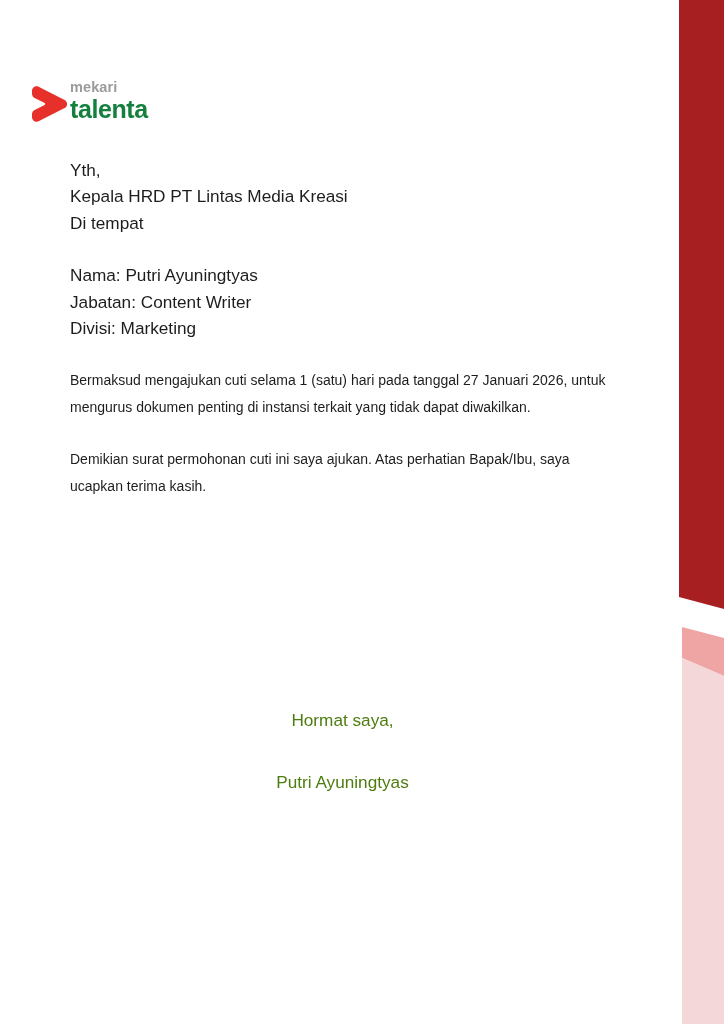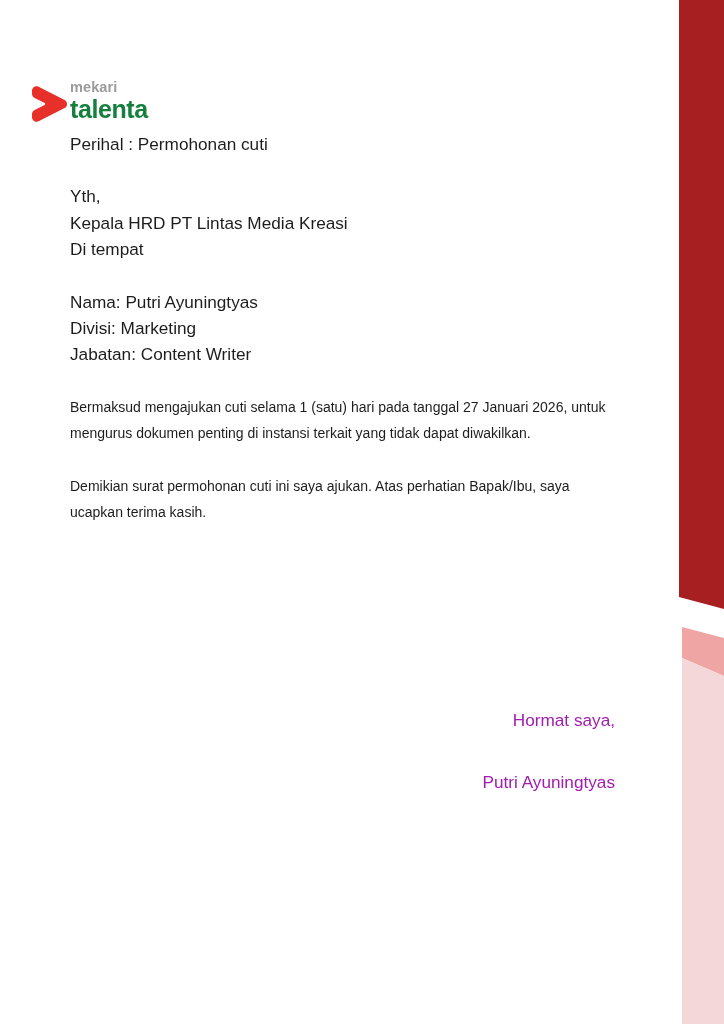--- a/index.html
+++ b/index.html
@@ -101,21 +101,22 @@
   .signature {
     position: absolute;
     left: 70px;
     top: 707px;
     width: 545px;
     text-align: right;
   }
   .sig-line {
     font-size: 17.2px;
     line-height: 26.4px;
-    color: #a21caf;
+    color: #4d7c0f;
+    text-align: center;
   }
   .sig-space { height: 36px; }
 </style>
 </head>
 <body>
 
 <div class="page">
 
   <div class="decor-layer">
     <svg class="decor-svg" viewBox="0 0 130 1024" preserveAspectRatio="none">
@@ -145,33 +146,32 @@
                Z" fill="#E8302A"></path>
     </svg>
     <div class="logo-words">
       <div class="logo-mekari">mekari</div>
       <div class="logo-talenta">talenta</div>
     </div>
   </div>
 
   <div class="letter">
 
-    <div class="block">Perihal : Permohonan cuti</div>
 
     <div class="gap-sm"></div>
 
     <div class="block">Yth,</div>
     <div class="block">Kepala HRD PT Lintas Media Kreasi</div>
     <div class="block">Di tempat</div>
 
     <div class="gap-sm"></div>
 
     <div class="block">Nama: Putri Ayuningtyas</div>
+    <div class="block">Jabatan: Content Writer</div>
     <div class="block">Divisi: Marketing</div>
-    <div class="block">Jabatan: Content Writer</div>
 
     <div class="gap-md"></div>
 
     <div class="para">Bermaksud mengajukan cuti selama 1 (satu) hari pada tanggal 27 Januari 2026, untuk mengurus dokumen penting di instansi terkait yang tidak dapat diwakilkan.</div>
 
     <div class="gap-md"></div>
 
     <div class="para">Demikian surat permohonan cuti ini saya ajukan. Atas perhatian Bapak/Ibu, saya ucapkan terima kasih.</div>
   </div>
 

